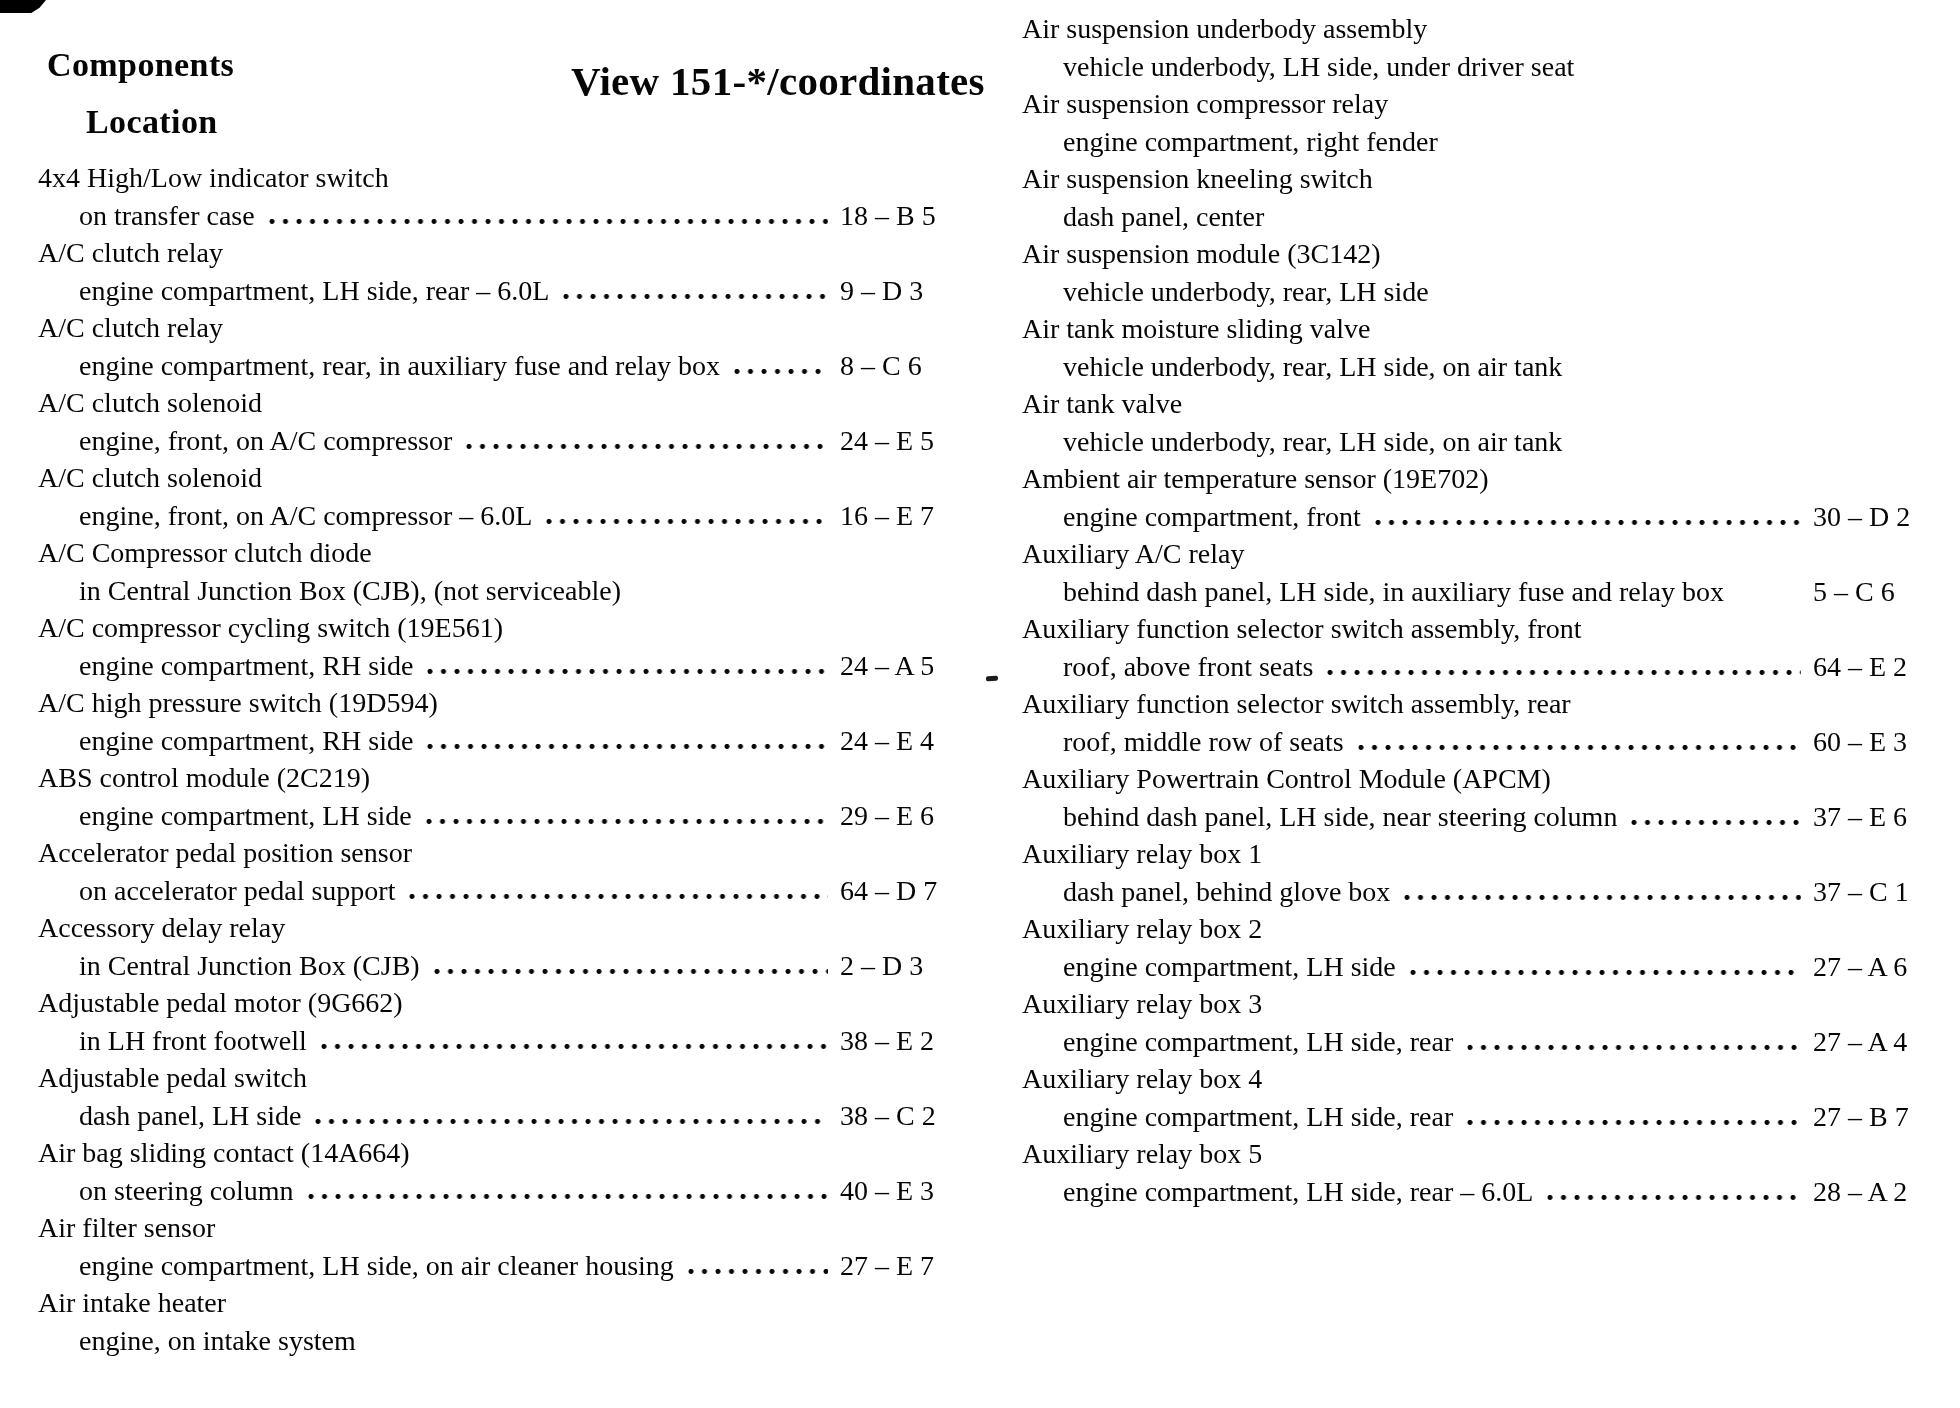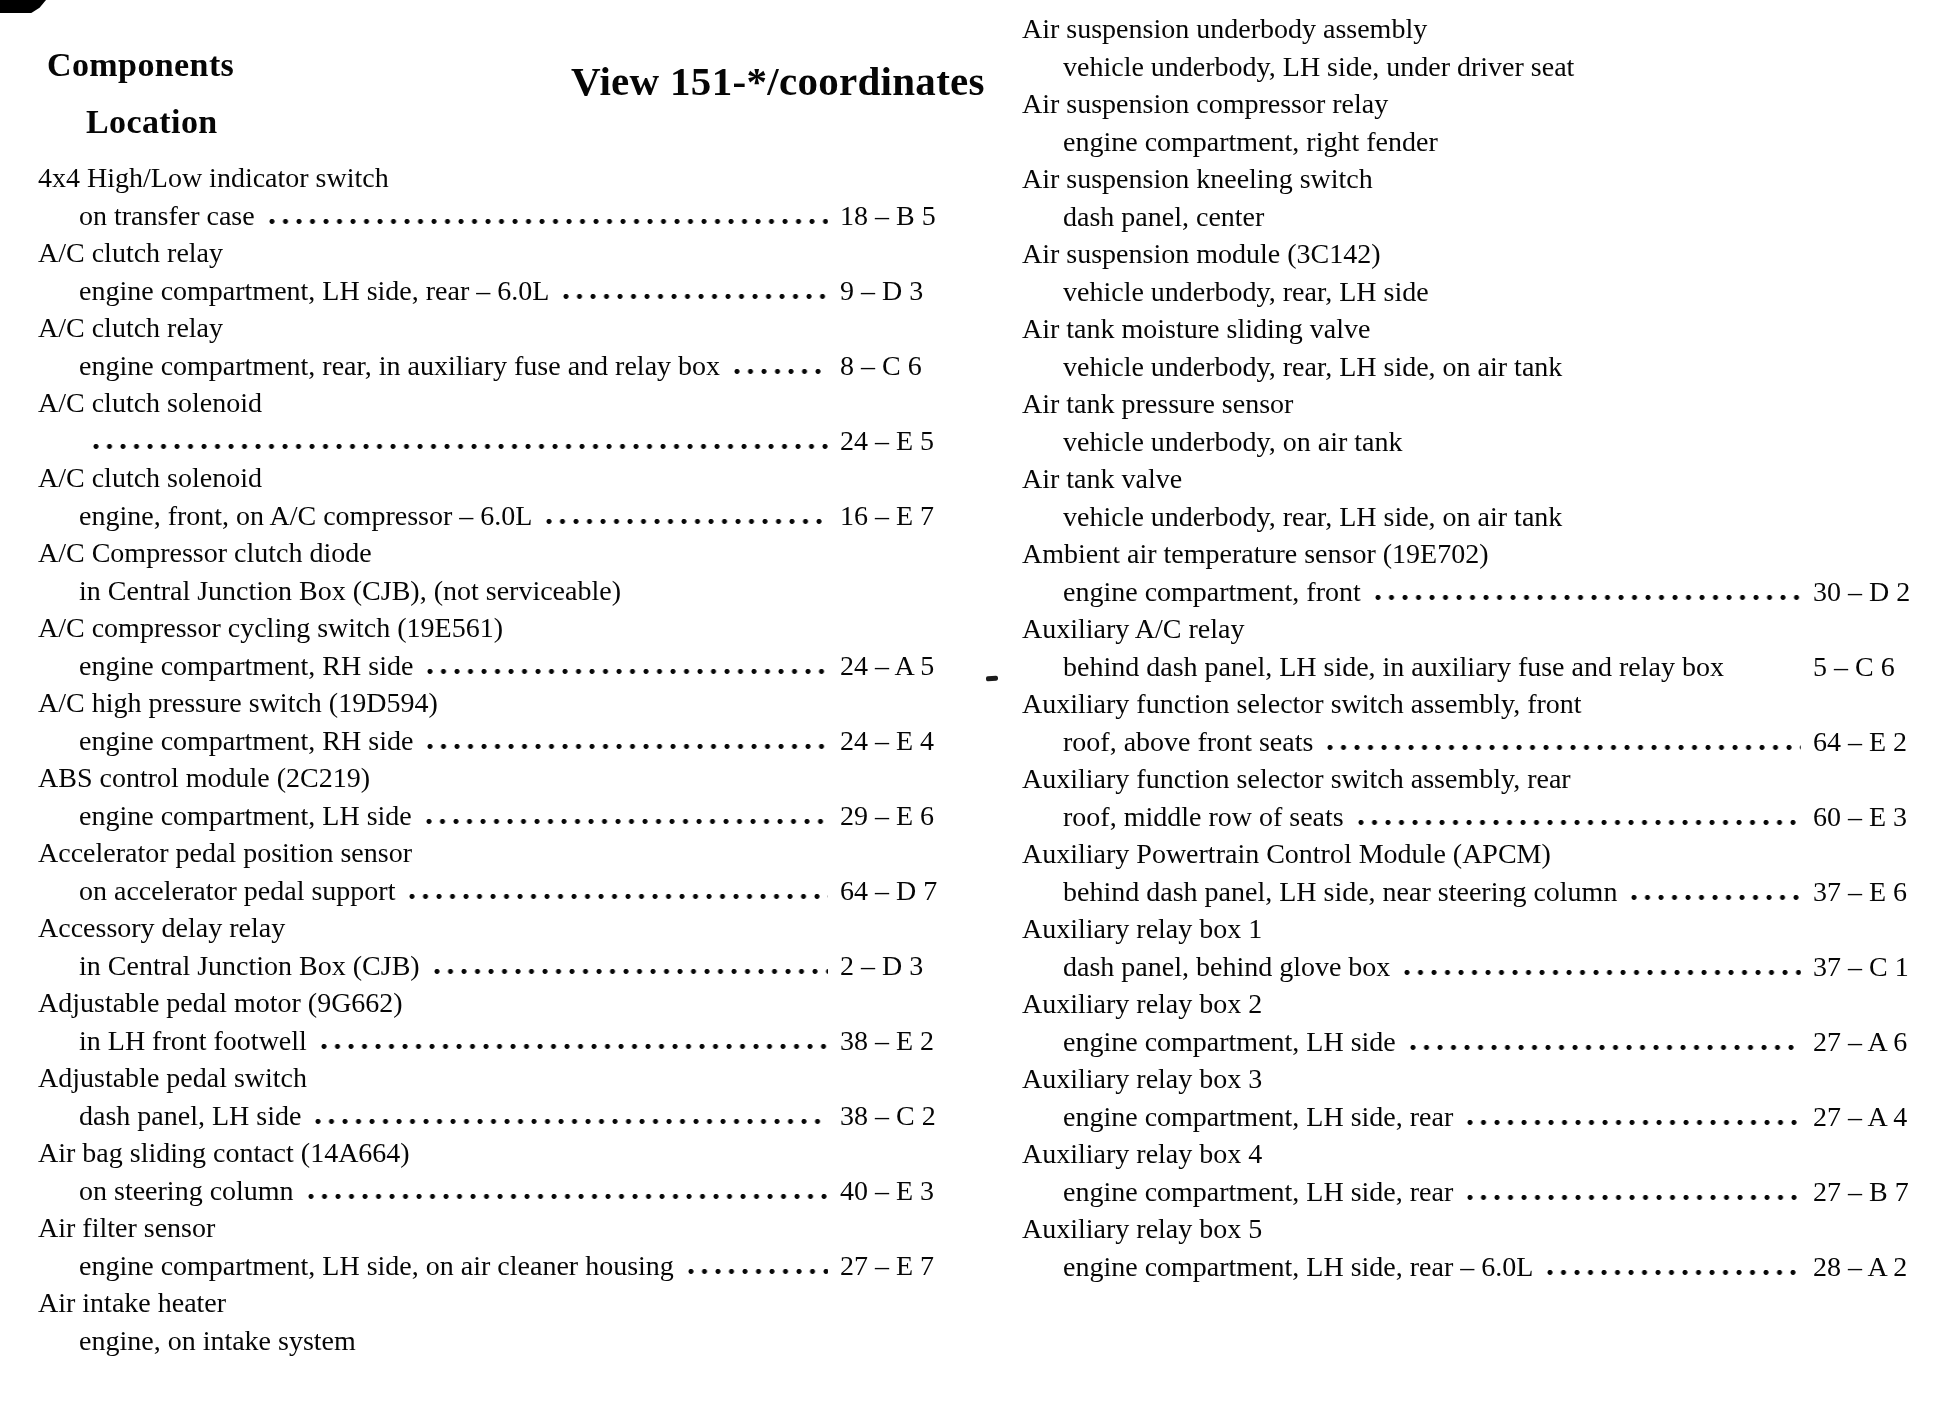--- a/index.html
+++ b/index.html
@@ -104,20 +104,21 @@
     <div class="loc-line">
       <span class="loc-text">engine compartment, rear, in auxiliary fuse and relay box</span>
       <span class="leader"></span>
       <span class="coord">8 – C 6</span>
     </div>
   </div>
 
   <div class="entry">
     <div class="name-line">A/C clutch solenoid</div>
     <div class="loc-line">
+      <span class="loc-text">engine, front, on A/C compressor</span>
       <span class="leader"></span>
       <span class="coord">24 – E 5</span>
     </div>
   </div>
 
   <div class="entry">
     <div class="name-line">A/C clutch solenoid</div>
     <div class="loc-line">
       <span class="loc-text">engine, front, on A/C compressor – 6.0L</span>
       <span class="leader"></span>
@@ -257,27 +258,20 @@
   </div>
 
   <div class="entry">
     <div class="name-line">Air tank moisture sliding valve</div>
     <div class="loc-line">
       <span class="loc-text">vehicle underbody, rear, LH side, on air tank</span>
 
     </div>
   </div>
 
-  <div class="entry">
-    <div class="name-line">Air tank pressure sensor</div>
-    <div class="loc-line">
-      <span class="loc-text">vehicle underbody, on air tank</span>
-
-    </div>
-  </div>
 
   <div class="entry">
     <div class="name-line">Air tank valve</div>
     <div class="loc-line">
       <span class="loc-text">vehicle underbody, rear, LH side, on air tank</span>
 
     </div>
   </div>
 
   <div class="entry">

